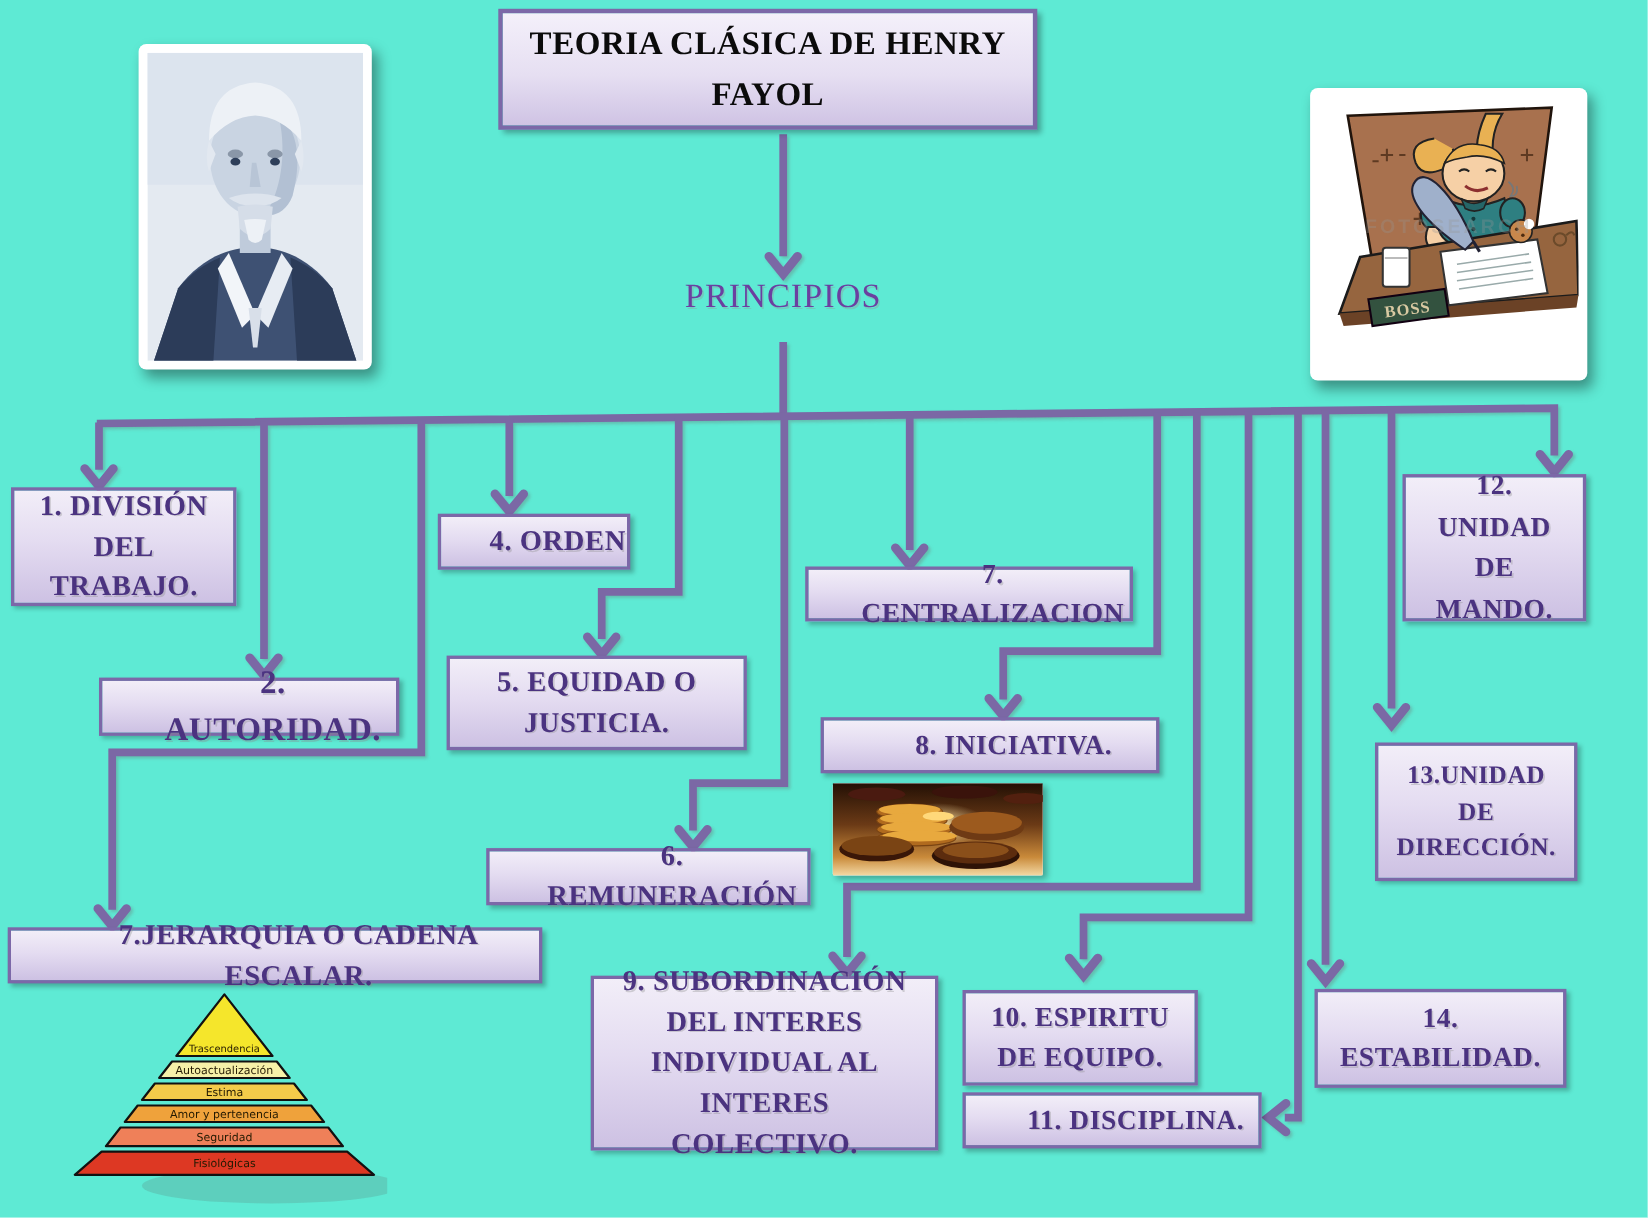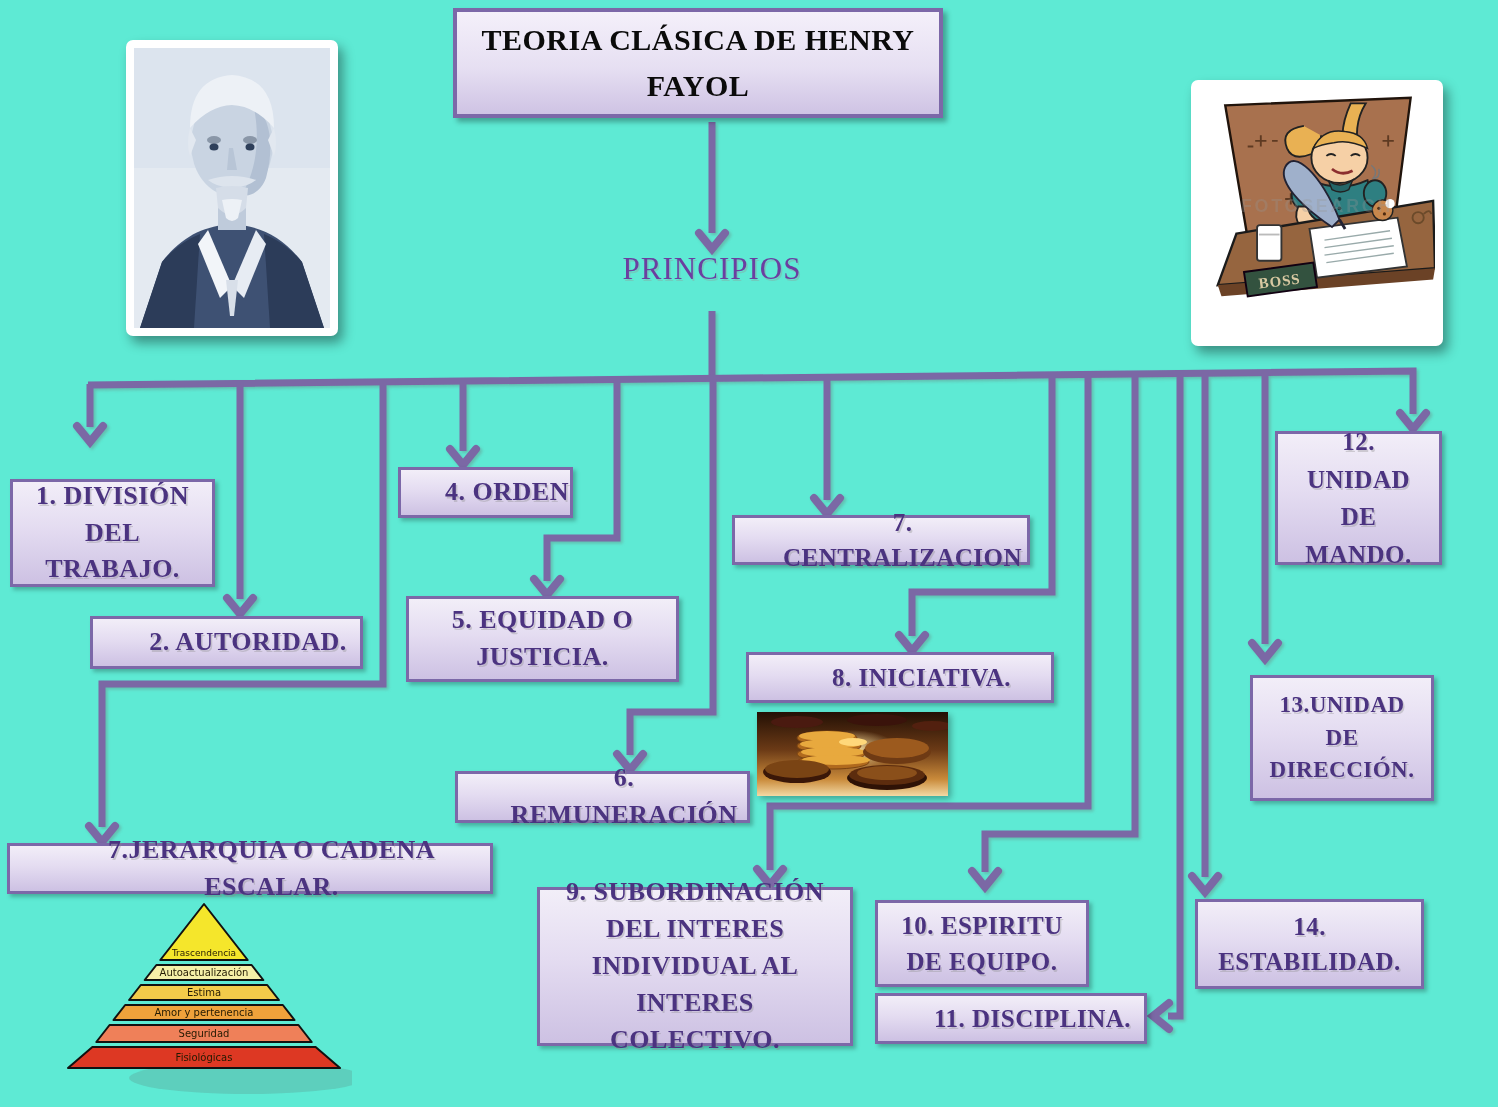--- a/index.html
+++ b/index.html
@@ -85,26 +85,26 @@
       <path d="M1192,876 L1205,892 L1218,876" fill="none" stroke="#7B68A5" stroke-width="8" stroke-linecap="round" stroke-linejoin="miter"></path>
       <path d="M1265,373 L1265,644" fill="none" stroke="#7B68A5" stroke-width="7" stroke-linejoin="miter"></path>
       <path d="M1252,643 L1265,659 L1278,643" fill="none" stroke="#7B68A5" stroke-width="8" stroke-linecap="round" stroke-linejoin="miter"></path>
     </svg>
 
   <div id="title-box" class="node">
     <span>TEORIA CLÁSICA DE HENRY FAYOL</span>
   </div>
   <div id="root-label">PRINCIPIOS</div>
 
-  <div class="pbox" style="left:10px;top:443px;width:205px;height:108px;font-size:26px;padding:0 10px;margin-top:36px;">1. DIVISIÓN DEL TRABAJO.</div>
-  <div class="pbox" style="left:90px;top:616px;width:273px;height:53px;font-size:26px;">2. AUTORIDAD.</div>
+  <div class="pbox" style="left:10px;top:443px;width:205px;height:108px;font-size:26px;padding:0 10px;">1. DIVISIÓN DEL TRABAJO.</div>
+  <div class="pbox" style="left:90px;top:616px;width:273px;height:53px;font-size:30px;">2. AUTORIDAD.</div>
   <div class="pbox" style="left:7px;top:843px;width:486px;height:51px;font-size:26px;">7.JERARQUIA O CADENA ESCALAR.</div>
   <div class="pbox" style="left:398px;top:467px;width:175px;height:51px;font-size:26px;">4. ORDEN</div>
   <div class="pbox" style="left:406px;top:596px;width:273px;height:86px;font-size:26px;padding:0 25px;">5. EQUIDAD O JUSTICIA.</div>
-  <div class="pbox" style="left:442px;top:771px;width:295px;height:52px;font-size:26px;margin-left:13px;">6. REMUNERACIÓN</div>
+  <div class="pbox" style="left:442px;top:771px;width:295px;height:52px;font-size:26px;">6. REMUNERACIÓN</div>
   <div class="pbox" style="left:732px;top:515px;width:298px;height:50px;font-size:25px;">7. CENTRALIZACION</div>
   <div class="pbox" style="left:746px;top:652px;width:308px;height:51px;font-size:25px;">8. INICIATIVA.</div>
   <div class="pbox" style="left:537px;top:887px;width:316px;height:159px;font-size:26px;padding:0 12px;">9. SUBORDINACIÓN DEL INTERES INDIVIDUAL AL INTERES COLECTIVO.</div>
   <div class="pbox" style="left:875px;top:900px;width:214px;height:87px;font-size:25px;padding:0 16px;">10. ESPIRITU DE EQUIPO.</div>
   <div class="pbox" style="left:875px;top:993px;width:272px;height:51px;font-size:25px;">11. DISCIPLINA.</div>
   <div class="pbox" style="left:1275px;top:431px;width:167px;height:134px;font-size:25px;padding:0 26px;line-height:1.5;">12. UNIDAD DE MANDO.</div>
   <div class="pbox" style="left:1250px;top:675px;width:184px;height:126px;font-size:23px;padding:0 18px;">13.UNIDAD DE DIRECCIÓN.</div>
   <div class="pbox" style="left:1195px;top:899px;width:229px;height:90px;font-size:25px;padding:0 26px;">14. ESTABILIDAD.</div>
 
   <div id="portrait-frame" class="imgframe">

